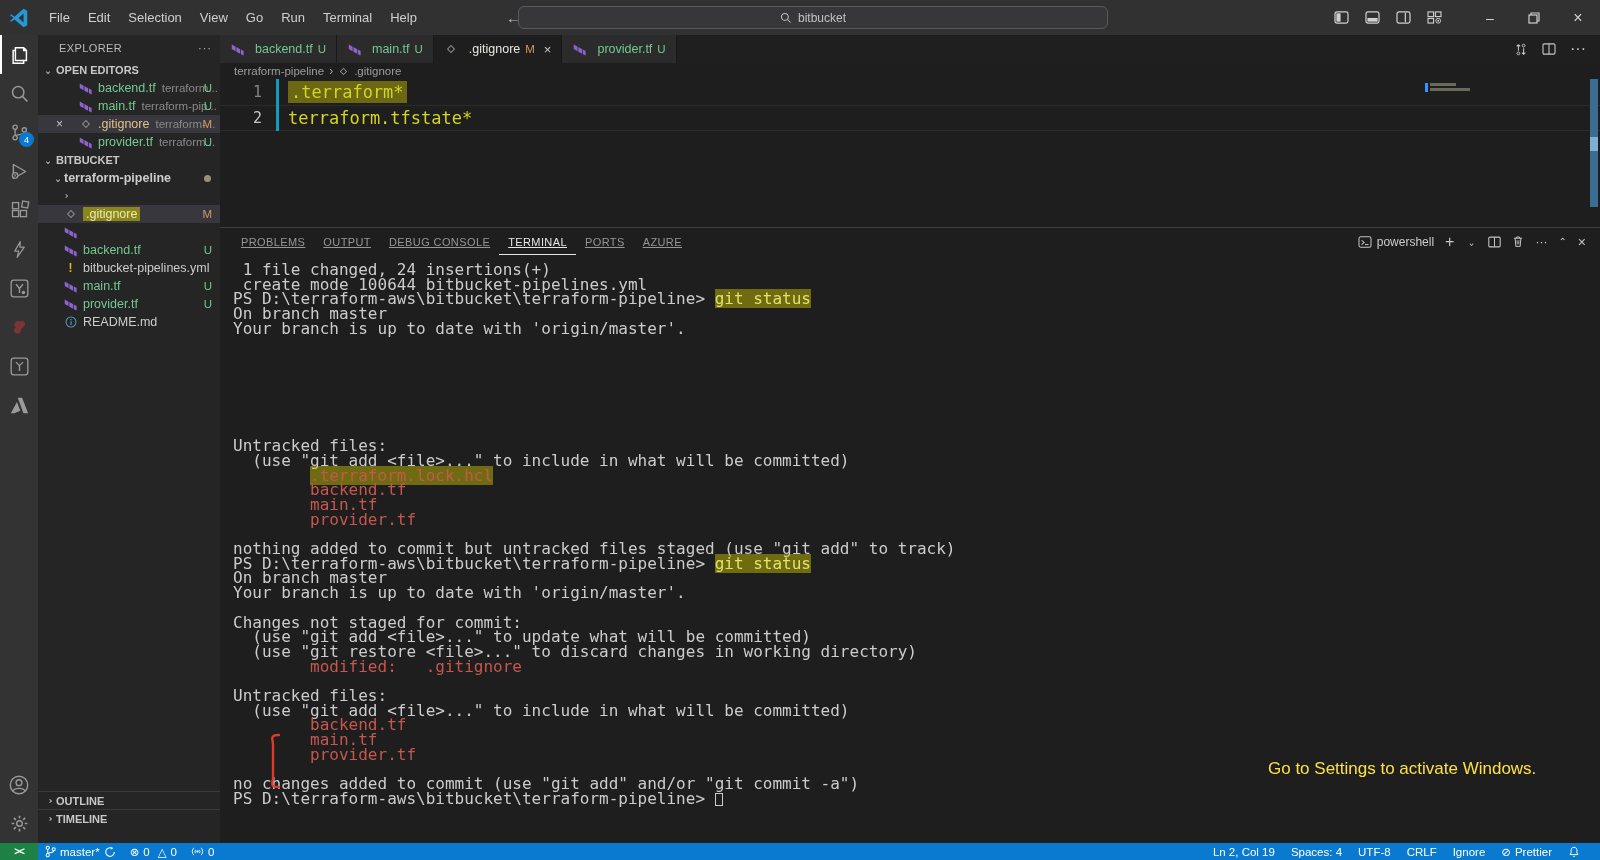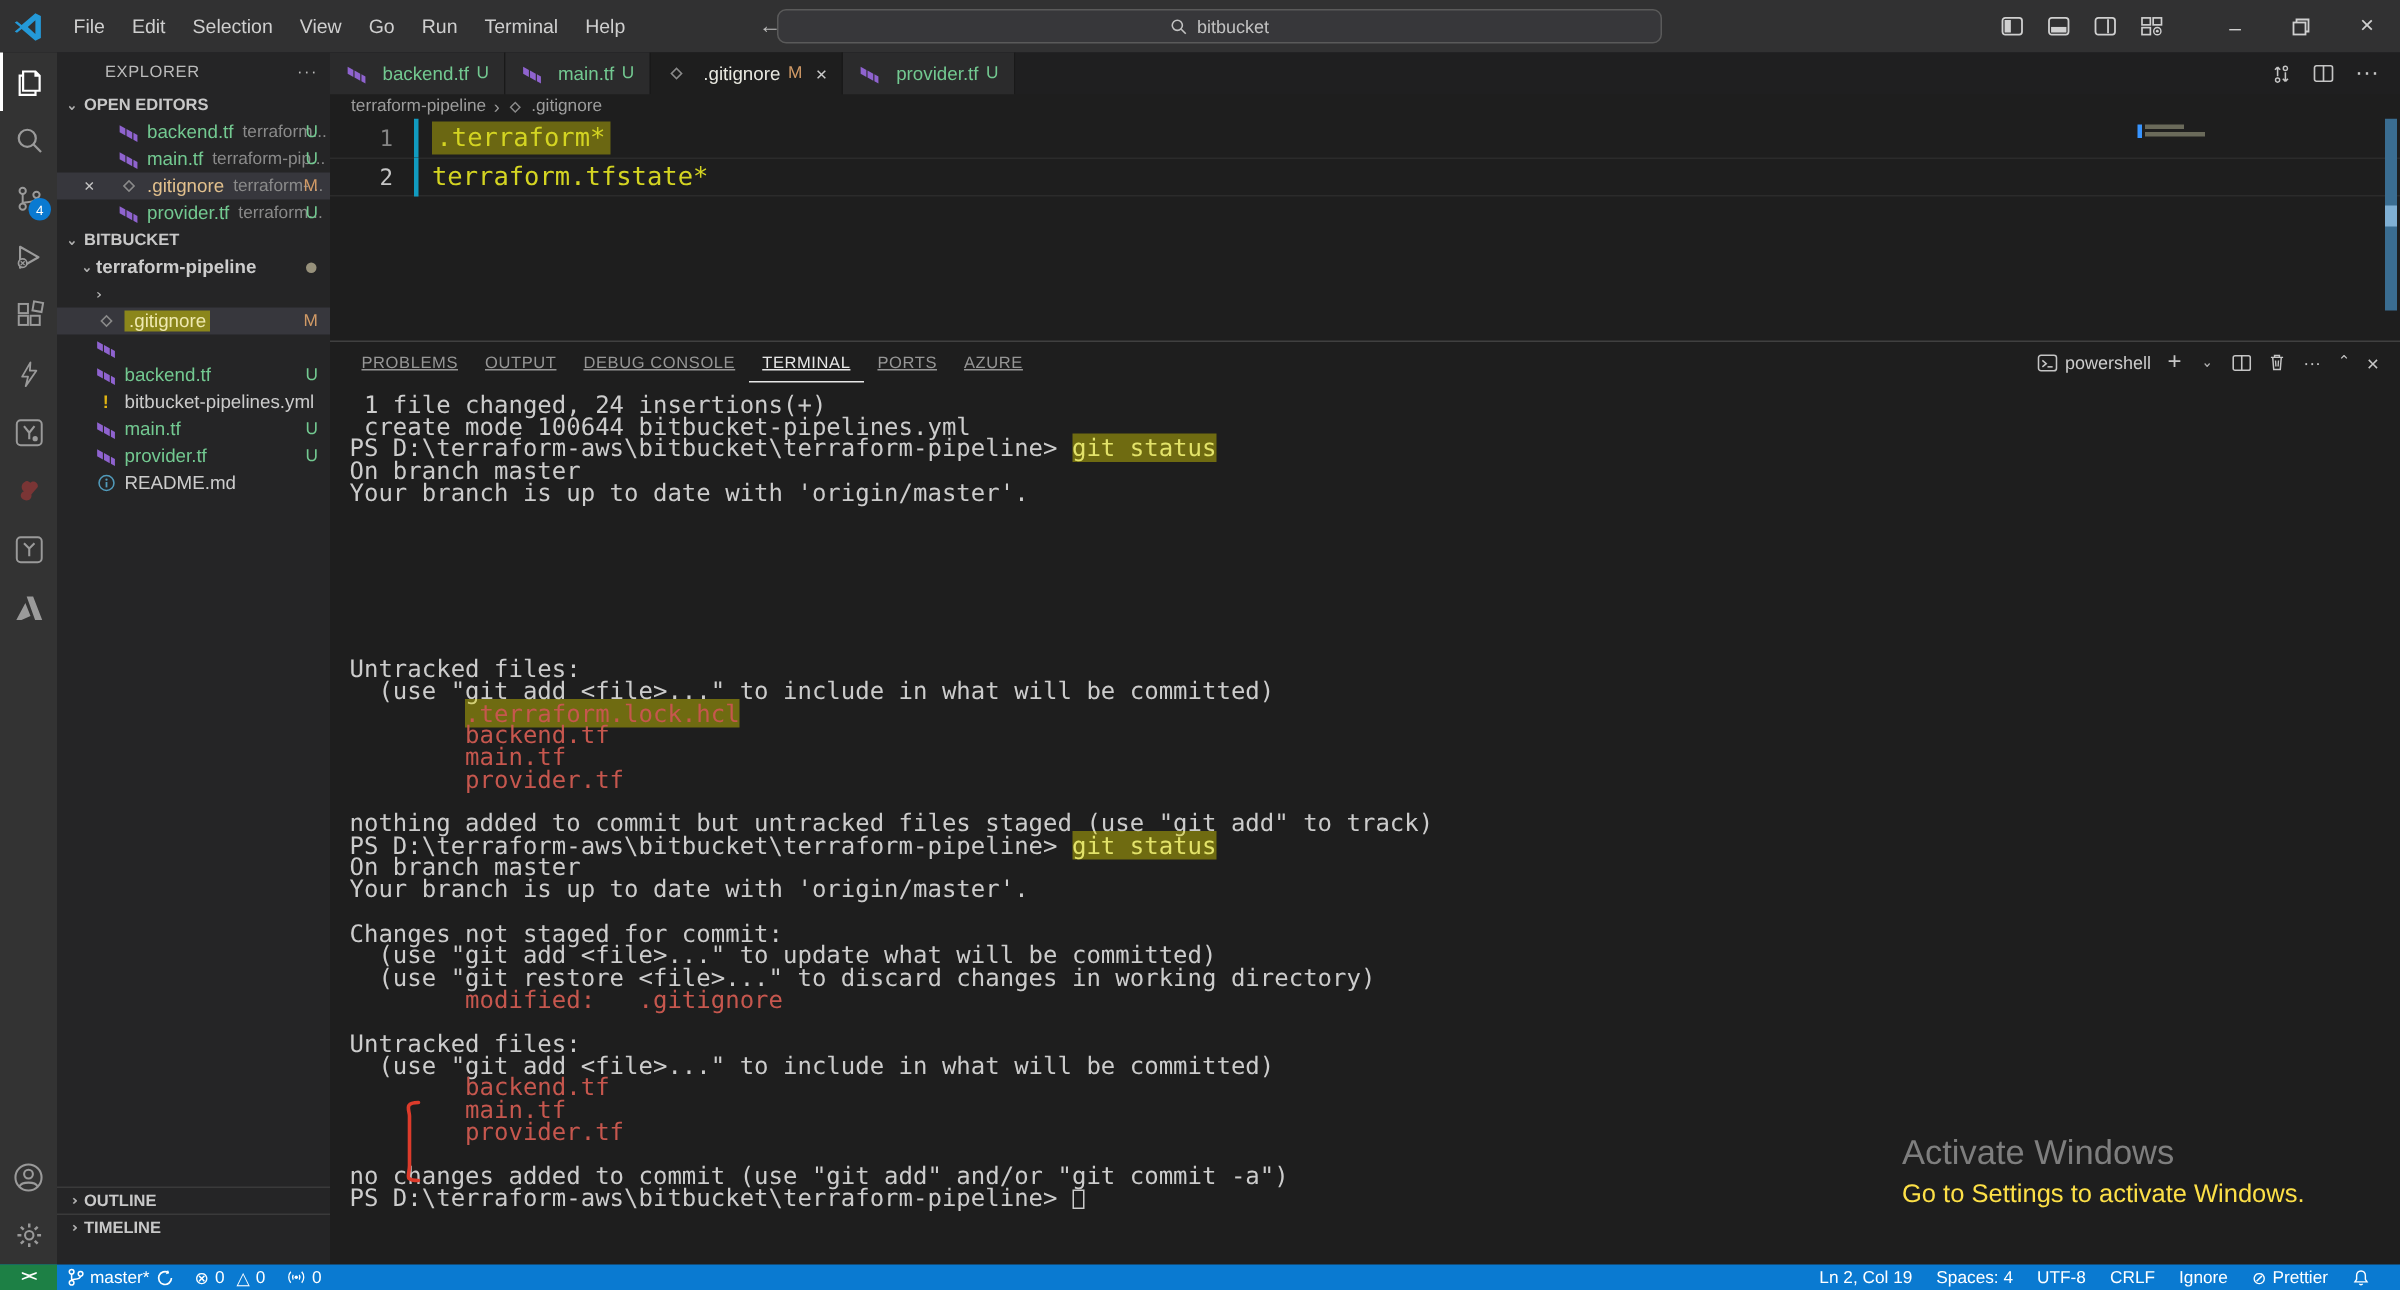--- a/index.html
+++ b/index.html
@@ -28,21 +28,21 @@
   
   .activitybar { width:38px; background:#333333; display:flex; flex-direction:column; align-items:center; flex:0 0 auto; }
   .ab-icon { width:38px; height:39px; display:flex; align-items:center; justify-content:center; position:relative; color:#999; }
   .ab-icon.active { color:#fff; border-left:2px solid #fff; }
   .ab-badge { position:absolute; right:4px; bottom:5px; background:#0a7ad1; color:#fff; font-size:9px;
     width:15px; height:15px; border-radius:50%; display:flex; align-items:center; justify-content:center; }
   .ab-bottom { margin-top:auto; }
 
   
   .sidebar { width:182px; background:#252526; display:flex; flex-direction:column; flex:0 0 auto; font-size:12.5px; color:#cccccc; }
-  .sb-title { height:26px; display:flex; align-items:center; padding:0 8px 0 32px; font-size:11px; color:#bbbbbb; letter-spacing:.4px; }
+  .sb-title { height:26px; display:flex; align-items:center; padding:0 8px 0 21px; font-size:11px; color:#bbbbbb; letter-spacing:.4px; }
   .sb-title .more { margin-left:auto; color:#bbb; letter-spacing:1px; }
   .sec-header { height:18px; display:flex; align-items:center; font-size:11px; font-weight:bold; color:#c8c8c8; padding-left:4px; gap:2px; }
   .chev { display:inline-block; width:12px; text-align:center; color:#b0b0b0; font-size:9px; transform:scaleY(1.2); }
   .row { height:18px; display:flex; align-items:center; position:relative; white-space:nowrap; overflow:hidden; }
   .row .badge { position:absolute; right:8px; font-size:11.5px; }
   .row.sel { background:#37373d; }
   .ficon { width:15px; height:15px; display:inline-flex; align-items:center; justify-content:center; margin-right:5px; flex:0 0 auto; font-size:11px; }
   .name-dim { color:#8a8a8a; margin-left:6px; font-size:11.5px; }
   .c-green { color:#73c991; } .c-dim { color:#8c8c8c;margin-top:31px; } .c-white { color:#cccccc; }
   .c-mod { color:#e2c08d; }
@@ -588,21 +588,20 @@
           <div class="term-line"><span class="t-d">        </span><span class="t-red">provider.tf</span></div>
           <div class="term-line">&nbsp;</div>
           <div class="term-line"><span class="t-d">no changes added to commit (use "git add" and/or "git commit -a")</span></div>
           <div class="term-line"><span class="t-d">PS D:\terraform-aws\bitbucket\terraform-pipeline&gt; </span><span class="t-cursor"></span></div>
         </div>
     </div>
   </div>
 </div>
 
 <div class="watermark">
-  <div class="w1">Activate Windows</div>
   <div class="w2">Go to Settings to activate Windows.</div>
 </div>
 
 <div class="statusbar">
   <div class="sb-remote">
       <span>&gt;&lt;</span>
     </div>
   <div class="sb-item">
     <svg class="glyph" width="11" height="13" viewBox="0 0 12 14">
         <circle cx="3" cy="3" r="1.7" fill="none" stroke="#fff" stroke-width="1.1"></circle>

